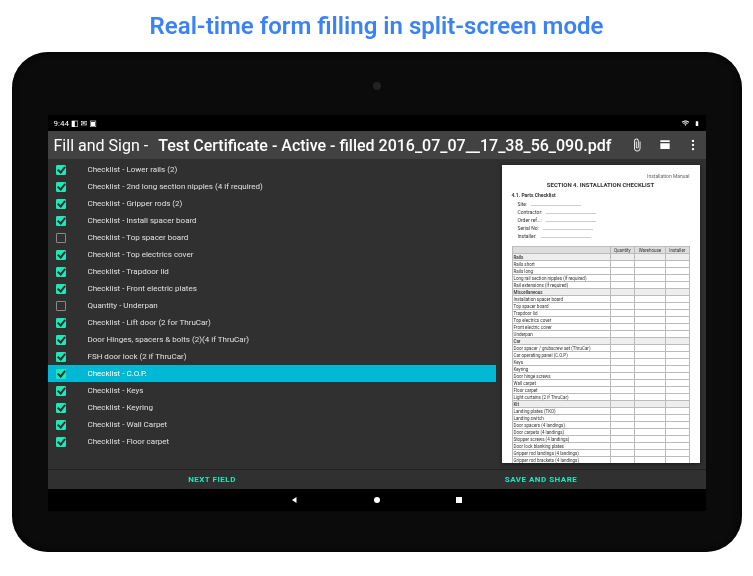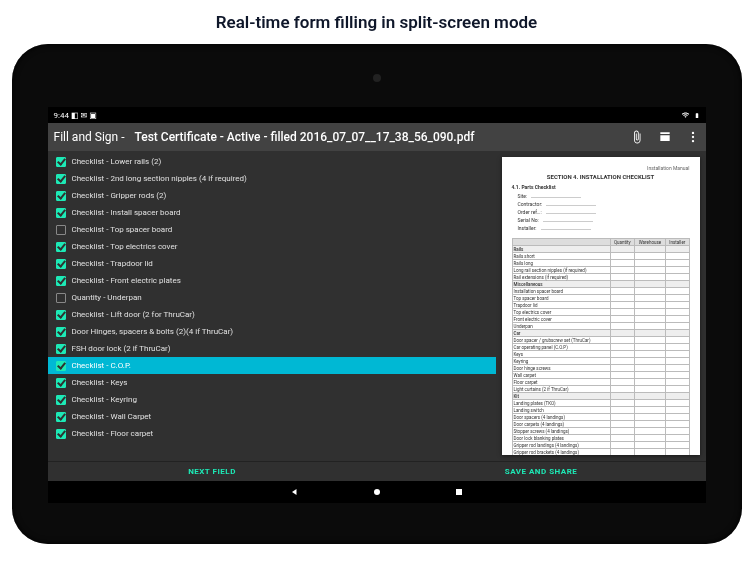--- a/index.html
+++ b/index.html
@@ -6,23 +6,23 @@
   body {
     font-family: Roboto, Arial, sans-serif;
     background: #fff;
     width: 753px;
     height: 576px;
     overflow: hidden;
   }
   .caption {
     text-align: center;
     font-weight: 600;
-    font-size: 17px;
+    font-size: 24px;
     padding: 12px 0 4px;
-    color: #0f172a;
+    color: #3b82f6;
   }
   .tablet {
     width: 730px;
     height: 500px;
     margin: 8px auto 0;
     background: #0b0b0b;
     border-radius: 36px;
     position: relative;
     padding: 56px 36px 48px 36px;
     box-shadow: inset 0 0 6px #000;
@@ -54,21 +54,21 @@
     align-items: center;
     padding: 0 6px;
   }
   .statusbar .right { display:flex; gap:4px; align-items:center; }
   .appbar {
     height: 28px;
     background: #424242;
     color: #fff;
     display: flex;
     align-items: center;
-    font-size: 12px;
+    font-size: 16px;
     padding: 0 6px;
     gap: 10px;
   }
   .appbar .title { font-weight: 500; white-space: nowrap; overflow:hidden; text-overflow:ellipsis; flex:1; }
   .appbar .actions { display:flex; gap:14px; align-items:center; }
   .icon { display:inline-flex; align-items:center; justify-content:center; }
   .content {
     flex: 1;
     display: flex;
     overflow: hidden;
@@ -83,21 +83,21 @@
   .checklist {
     flex:1;
     overflow:hidden;
     padding: 2px 0;
   }
   .row {
     display: flex;
     align-items: center;
     height: 17px;
     padding: 0 8px;
-    gap: 6px;
+    gap: 22px;
   }
   .row.selected { background: #00b8d4; }
   .row.selected .label { color: #fff; }
   .chk {
     width: 10px; height: 10px;
     border: 1px solid #888;
     border-radius: 1px;
     flex-shrink:0;
     position:relative;
   }

